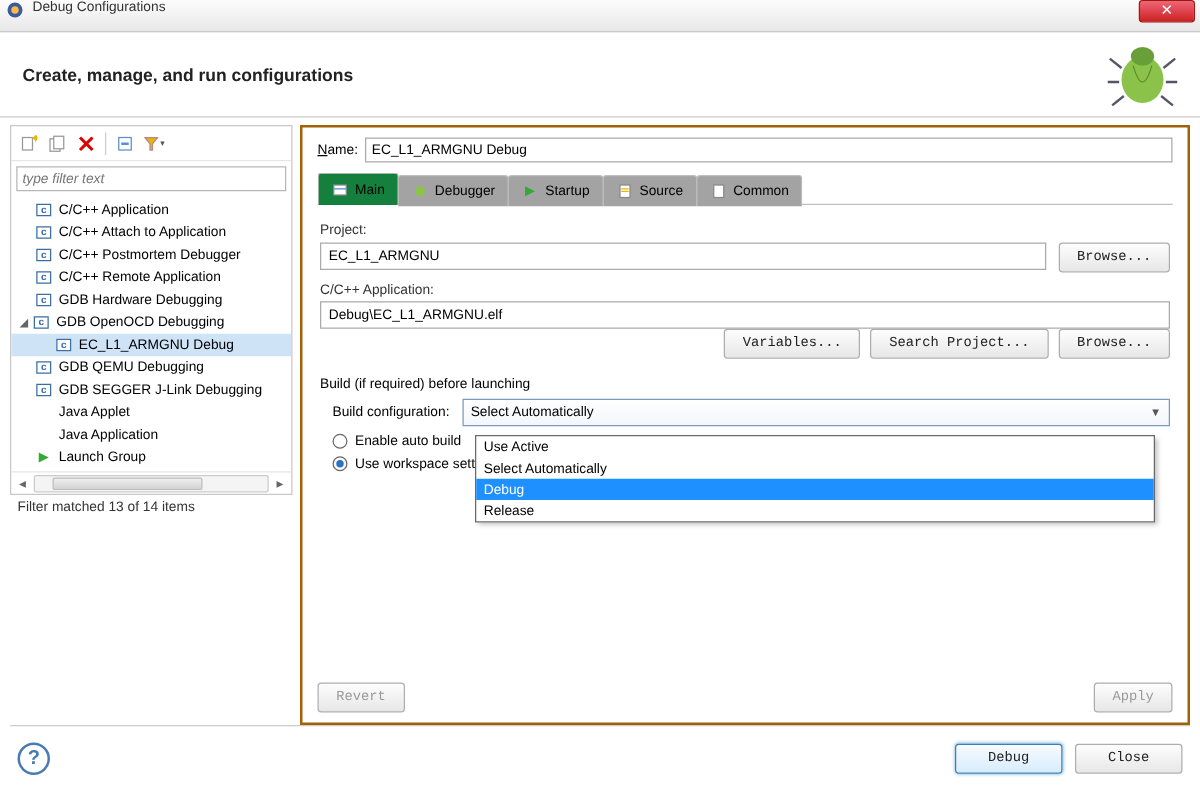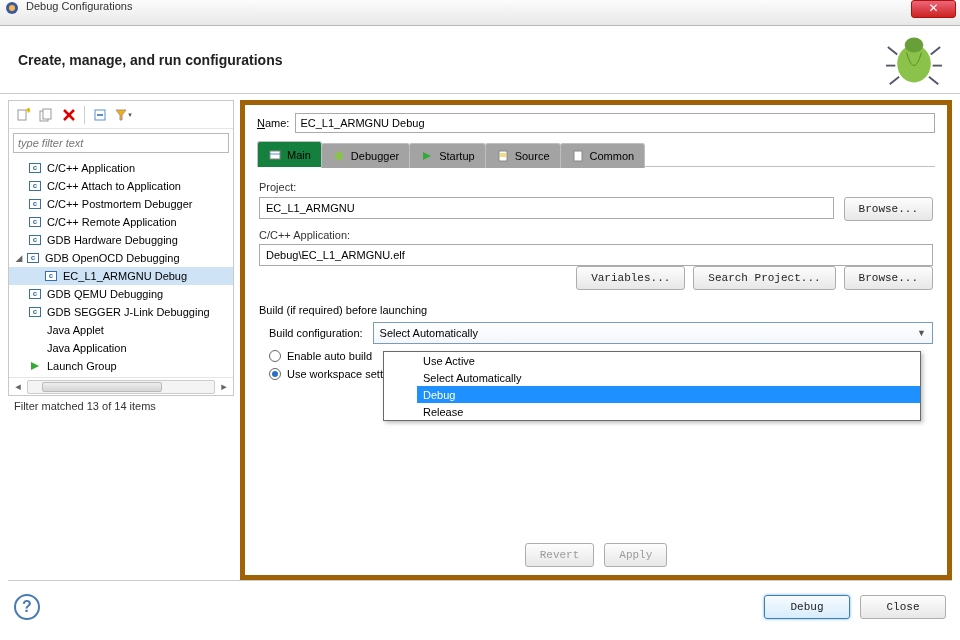--- a/index.html
+++ b/index.html
@@ -23,21 +23,21 @@
   .tree-row .ic { width:16px; height:14px; margin-right:4px; display:flex;align-items:center;justify-content:center; }
   .tree-row.sel { background:#cfe3f7; }
   .tree-row.child { padding-left:34px; }
   .tree-row.top { padding-left:18px;}
   .cbox { width:12px;height:10px;border:1px solid #3a6ea5;background:#fff;color:#3a6ea5;font-size:8px;line-height:8px;text-align:center;font-weight:bold;}
   .left-scroll { height:18px; border-top:1px solid #e5e5e5; display:flex; align-items:center; padding:0 2px;}
   .left-scroll .track { flex:1; height:14px; border:1px solid #ccc; background:#f4f4f4; margin:0 2px; position:relative; border-radius:2px;}
   .left-scroll .thumb { position:absolute; left:14px; top:1px; width:120px; height:10px; background:linear-gradient(#eee,#d4d4d4); border:1px solid #bbb; border-radius:2px;}
   .left-scroll .arr { width:14px;height:14px;display:flex;align-items:center;justify-content:center;color:#666;}
   .left-foot { padding:4px 6px; color:#333; }
-  .right { flex:1; border:5px solid #a16207; display:flex; flex-direction:column; padding:8px 12px; }
+  .right { flex:1; border:2px solid #a16207; display:flex; flex-direction:column; padding:8px 12px; }
   .namerow { display:flex; align-items:center; gap:6px; margin-bottom:8px;}
   .namerow label u { text-decoration:underline;}
   .namerow input { flex:1; height:20px; border:1px solid #aaa; padding:2px 4px;}
   .tabs { display:flex; height:26px; border-bottom:1px solid #bfbfbf; }
   .tab { display:flex; align-items:center; gap:5px; padding:0 10px; border:1px solid #bfbfbf; border-bottom:none; margin-right:-1px; background:#a3a3a3; border-top-left-radius:3px; border-top-right-radius:3px; position:relative; top:2px; height:25px;}
   .tab.active { background:#15803d; height:26px; top:0px; }
   .tab .ti { width:14px;height:14px;display:flex;align-items:center;justify-content:center;}
   .tabbody { padding:10px 2px 4px; position:relative; }
   .fieldlbl { margin:4px 0 3px; color:#333;}
   .txt { width:100%; height:22px; border:1px solid #aaa; padding:2px 6px; background:#fff;}
@@ -45,24 +45,24 @@
   .btn { height:24px; padding:0 14px; border:1px solid #adadad; background:linear-gradient(#fdfdfd,#e7e7e7); border-radius:3px; color:#222;font-family:Liberation Mono, monospace;}
   .btn.disabled { color:#9a9a9a; }
   .btn.primary { border:1px solid #3c7fb1; box-shadow:0 0 3px #6aa9e0; background:linear-gradient(#f7fbff,#d7ecfb);}
   .buildsect { margin-top:14px;}
   .buildrow { display:flex; align-items:center; gap:10px; margin:6px 0 4px 10px;}
   .select { flex:1; height:22px; border:1px solid #7a9ac0; background:linear-gradient(#fff,#f3f6fb); padding:2px 6px; display:flex; justify-content:space-between; align-items:center;}
   .select .arr { color:#555; font-size:9px;}
   .radio { display:flex; align-items:center; gap:6px; margin:6px 0 6px 10px;}
   .radio .r { width:12px;height:12px;border:1px solid #666;border-radius:50%;display:flex;align-items:center;justify-content:center;}
   .radio .r.on::after { content:""; width:6px;height:6px;background:#2a72c8;border-radius:50%;}
-  .dropdown { position:absolute; left:126px; right:14px; top:184px; border:1px solid #6a6a6a; background:#fff; box-shadow:2px 2px 4px rgba(0,0,0,.25); z-index:5;padding-left:33px;}
+  .dropdown { position:absolute; left:126px; right:14px; top:184px; border:1px solid #6a6a6a; background:#fff; box-shadow:2px 2px 4px rgba(0,0,0,.25); z-index:5;}
   .dropdown .opt { padding:2px 6px; height:17px; line-height:14px;}
   .dropdown .opt.hi { background:#1e90ff; color:#fff;}
-  .right-foot { margin-top:auto; display:flex; gap:10px; justify-content:center; padding-top:10px;}
+  .right-foot { margin-top:auto; display:flex; gap:10px; justify-content:space-between; padding-top:10px;}
   .footer { height:52px; border-top:1px solid #ccc; margin:0 8px; display:flex; align-items:center; justify-content:space-between; padding:0 6px;}
   .help { width:26px;height:26px;border:2px solid #4a7ab5;color:#4a7ab5;border-radius:50%;text-align:center;font-size:16px;line-height:22px;font-weight:bold;}
   .brow { display:flex; gap:10px; margin-top:4px;}
   .brow-left { flex:1;}
   svg { display:block;}
 </style>
 </head>
 <body>
 
 <div class="titlebar">

